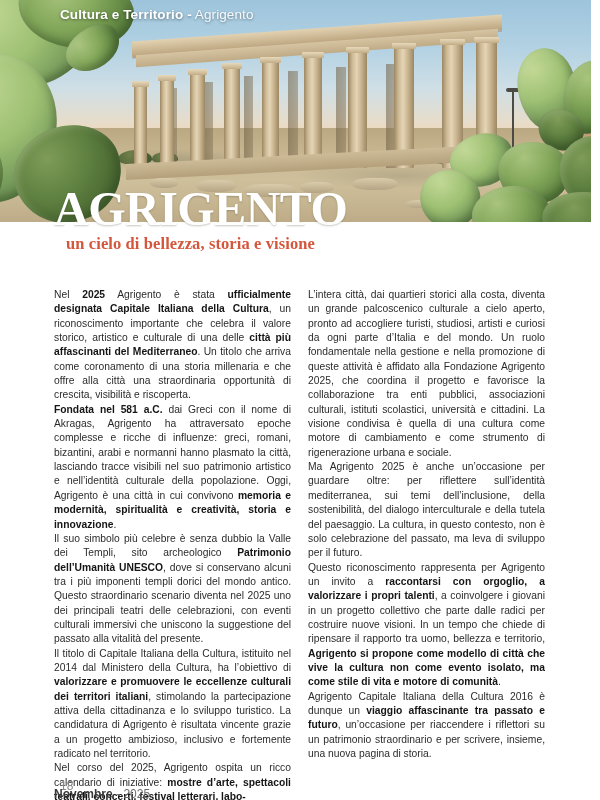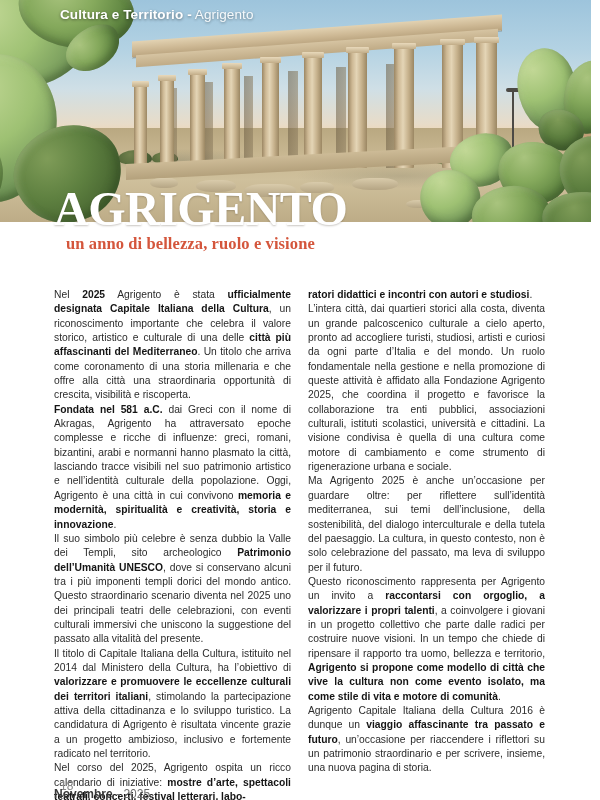--- a/index.html
+++ b/index.html
@@ -365,33 +365,32 @@
 
     <div class="kicker">
       <span class="k-strong">Cultura e Territorio</span>
       <span class="k-sep">-</span>
       <span class="k-light">Agrigento</span>
     </div>
   </div>
 
   <div class="masthead">
     <div class="headline">AGRIGENTO</div>
-    <div class="tagline">un anno di bellezza, ruolo e visione</div>
+    <div class="tagline">un cielo di bellezza, storia e visione</div>
   </div>
 
   <div class="columns">
     <div class="col-text">
         <p><span>Nel </span><b>2025</b><span> Agrigento è stata </span><b>ufficialmente designata Capitale Italiana della Cultura</b><span>, un riconoscimento importante che celebra il valore storico, artistico e culturale di una delle </span><b>città più affascinanti del Mediterraneo</b><span>. Un titolo che arriva come coronamento di una storia millenaria e che offre alla città una straordinaria opportunità di crescita, visibilità e riscoperta.</span></p>
         <p><b>Fondata nel 581 a.C.</b><span> dai Greci con il nome di Akragas, Agrigento ha attraversato epoche complesse e ricche di influenze: greci, romani, bizantini, arabi e normanni hanno plasmato la città, lasciando tracce visibili nel suo patrimonio artistico e nell’identità culturale della popolazione. Oggi, Agrigento è una città in cui convivono </span><b>memoria e modernità, spiritualità e creatività, storia e innovazione</b><span>.</span></p>
         <p><span>Il suo simbolo più celebre è senza dubbio la Valle dei Templi, sito archeologico </span><b>Patrimonio dell’Umanità UNESCO</b><span>, dove si conservano alcuni tra i più imponenti templi dorici del mondo antico. Questo straordinario scenario diventa nel 2025 uno dei principali teatri delle celebrazioni, con eventi culturali immersivi che uniscono la suggestione del passato alla vitalità del presente.</span></p>
         <p><span>Il titolo di Capitale Italiana della Cultura, istituito nel 2014 dal Ministero della Cultura, ha l’obiettivo di </span><b>valorizzare e promuovere le eccellenze culturali dei territori italiani</b><span>, stimolando la partecipazione attiva della cittadinanza e lo sviluppo turistico. La candidatura di Agrigento è risultata vincente grazie a un progetto ambizioso, inclusivo e fortemente radicato nel territorio.</span></p>
         <p><span>Nel corso del 2025, Agrigento ospita un ricco calendario di iniziative: </span><b>mostre d’arte, spettacoli teatrali, concerti, festival letterari, labo-</b></p>
       </div>
     <div class="col-text">
-        <p><b>ratori didattici e incontri con autori e studiosi</b><span>.</span></p>
         <p><span>L’intera città, dai quartieri storici alla costa, diventa un grande palcoscenico culturale a cielo aperto, pronto ad accogliere turisti, studiosi, artisti e curiosi da ogni parte d’Italia e del mondo. Un ruolo fondamentale nella gestione e nella promozione di queste attività è affidato alla Fondazione Agrigento 2025, che coordina il progetto e favorisce la collaborazione tra enti pubblici, associazioni culturali, istituti scolastici, università e cittadini. La visione condivisa è quella di una cultura come motore di cambiamento e come strumento di rigenerazione urbana e sociale.</span></p>
         <p><span>Ma Agrigento 2025 è anche un’occasione per guardare oltre: per riflettere sull’identità mediterranea, sui temi dell’inclusione, della sostenibilità, del dialogo interculturale e della tutela del paesaggio. La cultura, in questo contesto, non è solo celebrazione del passato, ma leva di sviluppo per il futuro.</span></p>
         <p><span>Questo riconoscimento rappresenta per Agrigento un invito a </span><b>raccontarsi con orgoglio, a valorizzare i propri talenti</b><span>, a coinvolgere i giovani in un progetto collettivo che parte dalle radici per costruire nuove visioni. In un tempo che chiede di ripensare il rapporto tra uomo, bellezza e territorio, </span><b>Agrigento si propone come modello di città che vive la cultura non come evento isolato, ma come stile di vita e motore di comunità</b><span>.</span></p>
         <p><span>Agrigento Capitale Italiana della Cultura 2016 è dunque un </span><b>viaggio affascinante tra passato e futuro</b><span>, un’occasione per riaccendere i riflettori su un patrimonio straordinario e per scrivere, insieme, una nuova pagina di storia.</span></p>
       </div>
   </div>
 
   <div class="footer">
     <span class="folio">18</span>
     <span class="issue">

